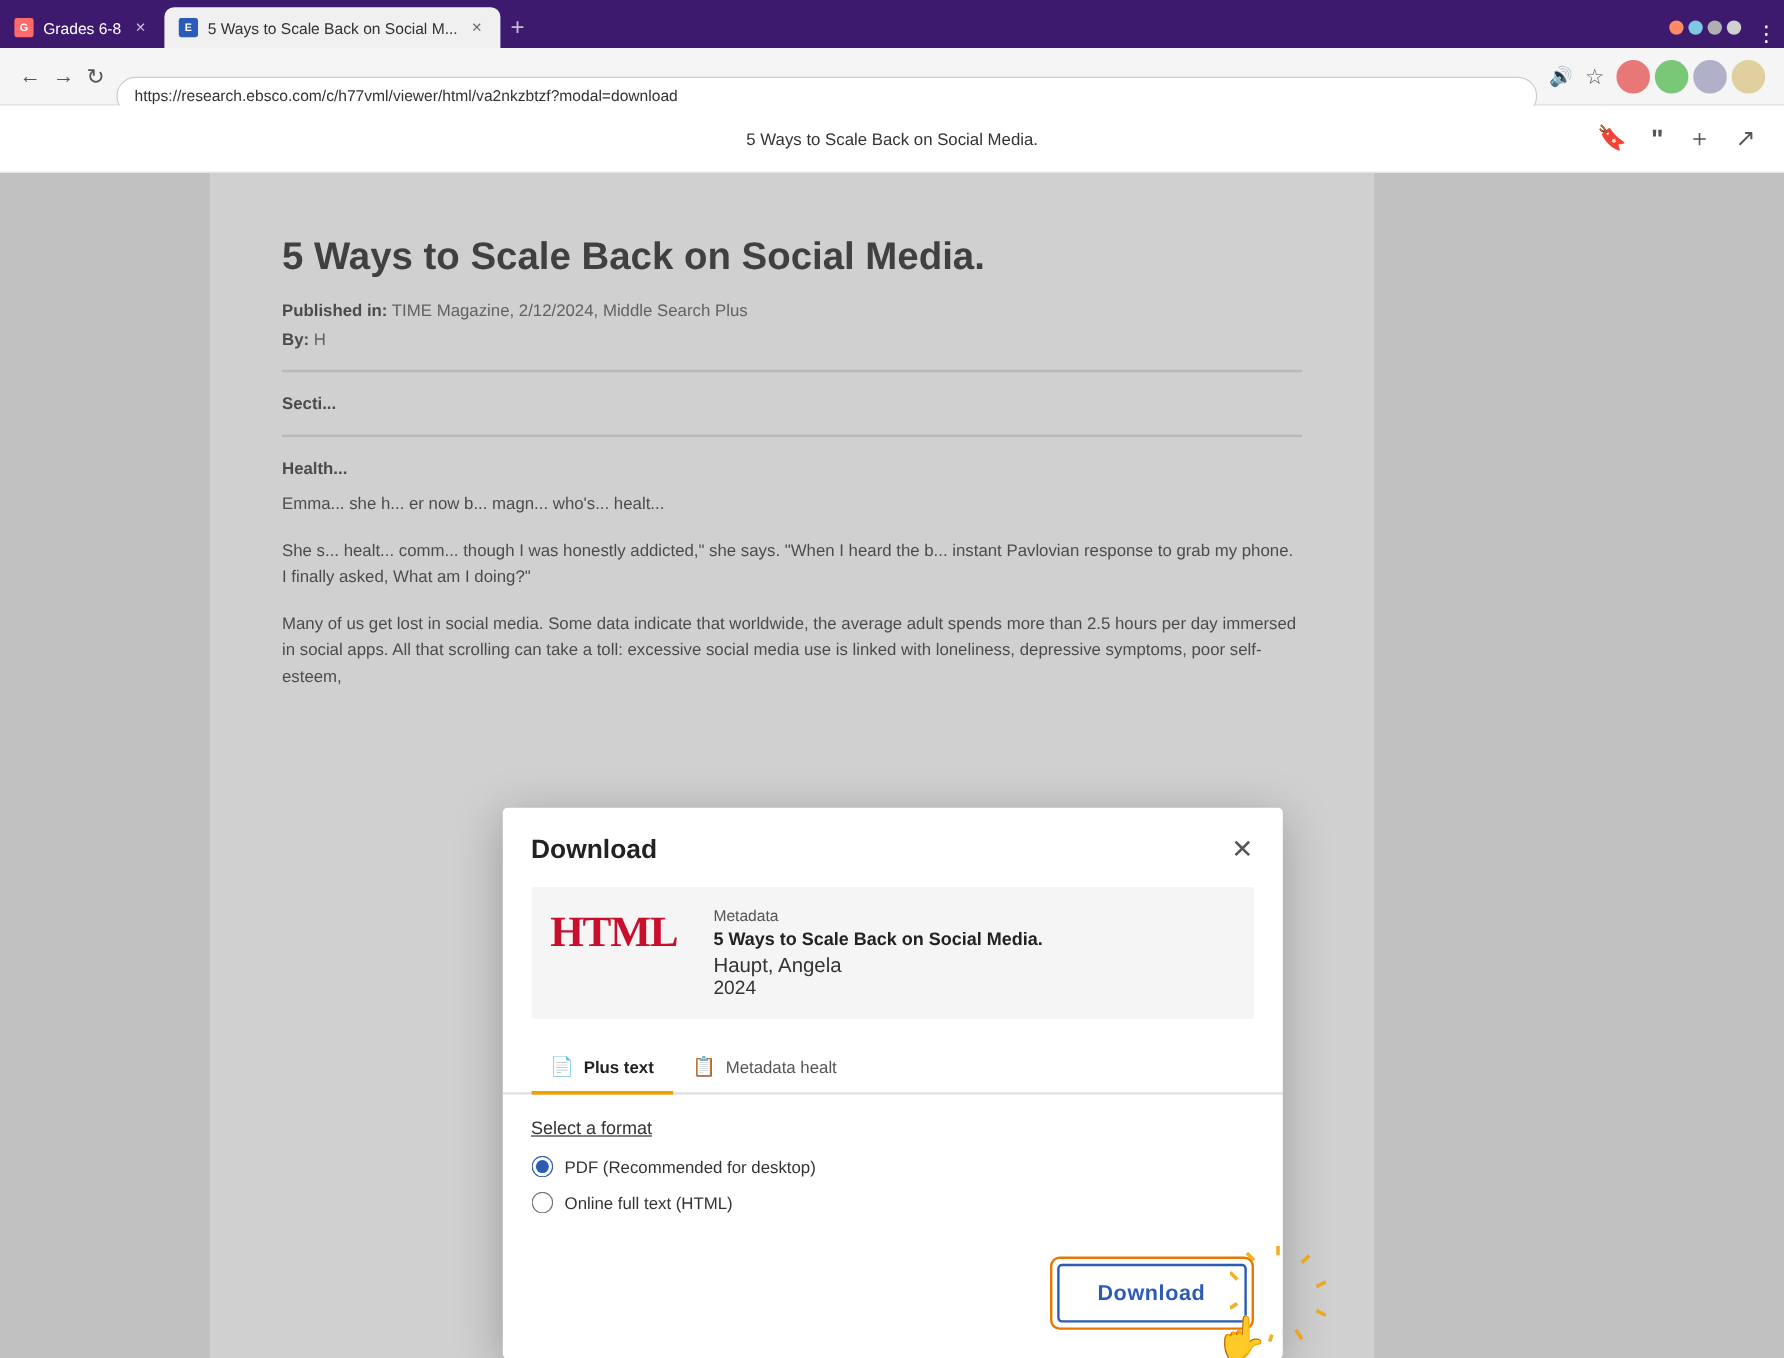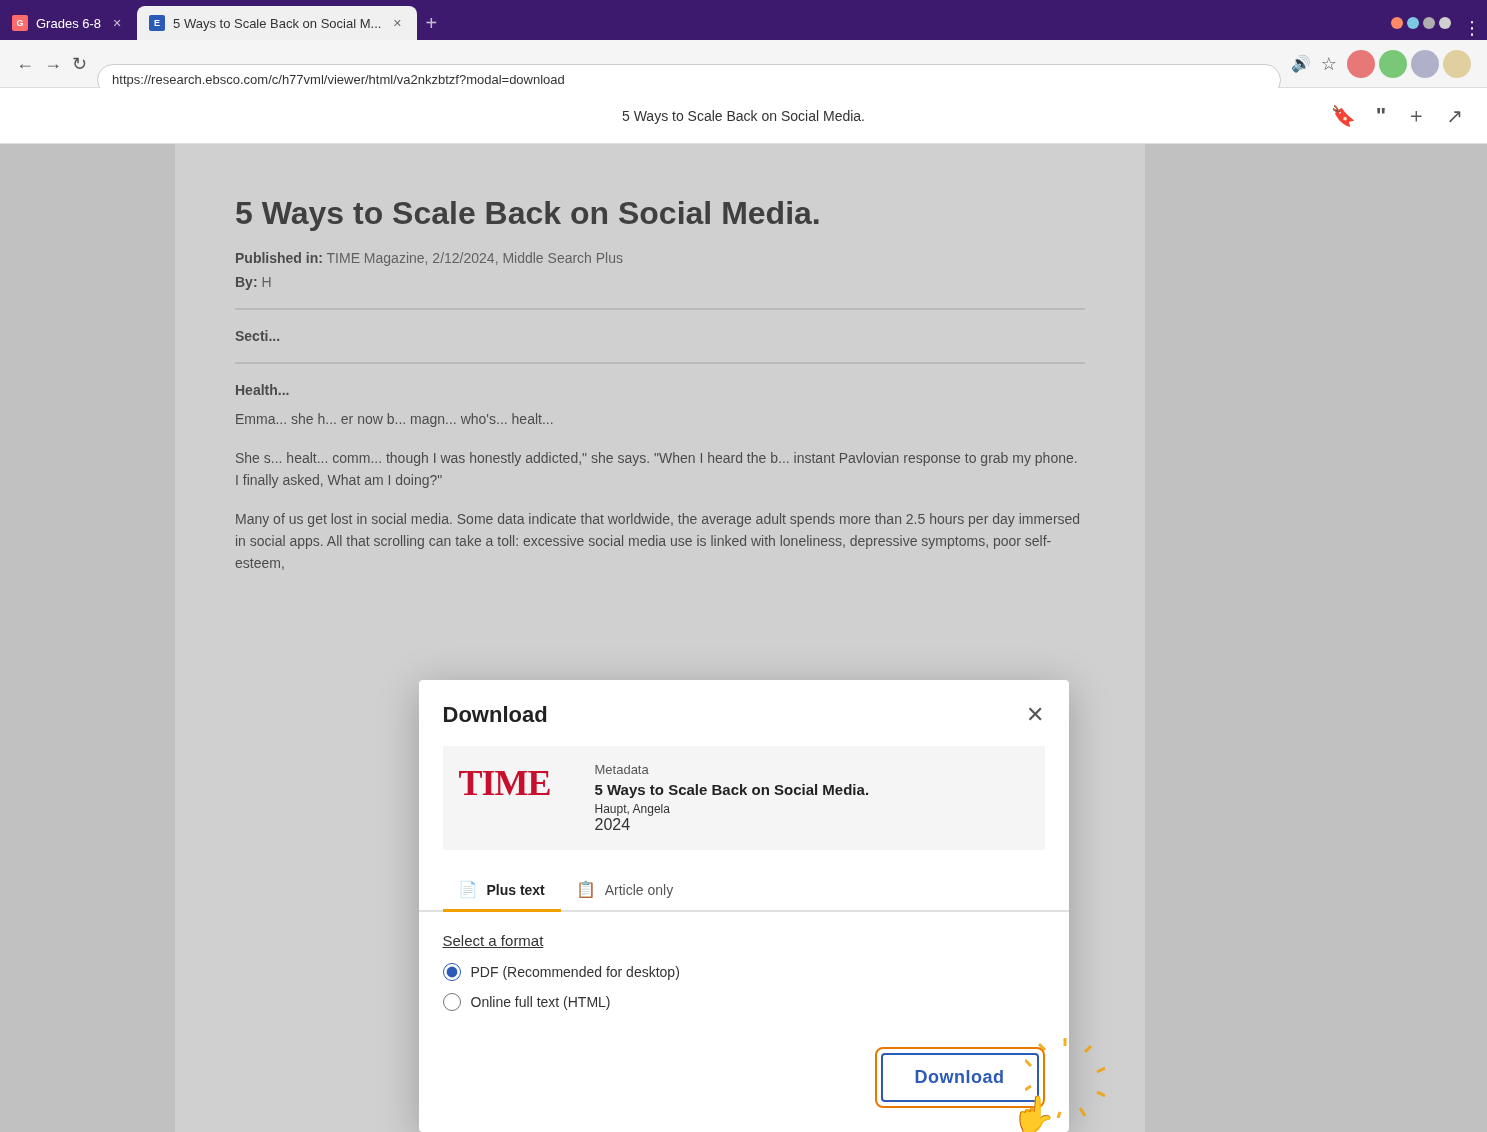--- a/index.html
+++ b/index.html
@@ -240,21 +240,21 @@
       color: #555;
       margin-bottom: 4px;
     }
     .modal-article-title {
       font-size: 15px;
       font-weight: bold;
       color: #222;
       margin-bottom: 4px;
     }
     .modal-article-author {
-      font-size: 12px;
+      font-size: 17px;
       color: #333;
     }
     .modal-article-year {
       font-size: 16px;
       color: #333;
     }
 
     
     .modal-tabs {
       display: flex;
@@ -410,37 +410,37 @@
 
   <div class="modal-overlay">
     <div class="modal">
 
       <div class="modal-header">
         <span class="modal-title">Download</span>
         <button class="modal-close">✕</button>
       </div>
 
       <div class="modal-article-info">
-        <div class="time-logo">TIME</div>
+        <div class="time-logo">HTML</div>
         <div class="modal-article-text">
           <div class="modal-article-type">Metadata</div>
           <div class="modal-article-title">5 Ways to Scale Back on Social Media.</div>
           <div class="modal-article-author">Haupt, Angela</div>
           <div class="modal-article-year">2024</div>
         </div>
       </div>
 
       <div class="modal-tabs">
         <div class="modal-tab active">
           <span class="modal-tab-icon">📄</span>
           <span>Plus text</span>
         </div>
         <div class="modal-tab">
           <span class="modal-tab-icon">📋</span>
-          <span>Article only</span>
+          <span>Metadata healt</span>
         </div>
       </div>
 
       <div class="modal-body">
         <div class="format-label">Select a format</div>
         <label class="radio-option">
           <input type="radio" name="format" checked="" style="">
           <span>PDF (Recommended for desktop)</span>
         </label>
         <label class="radio-option">

